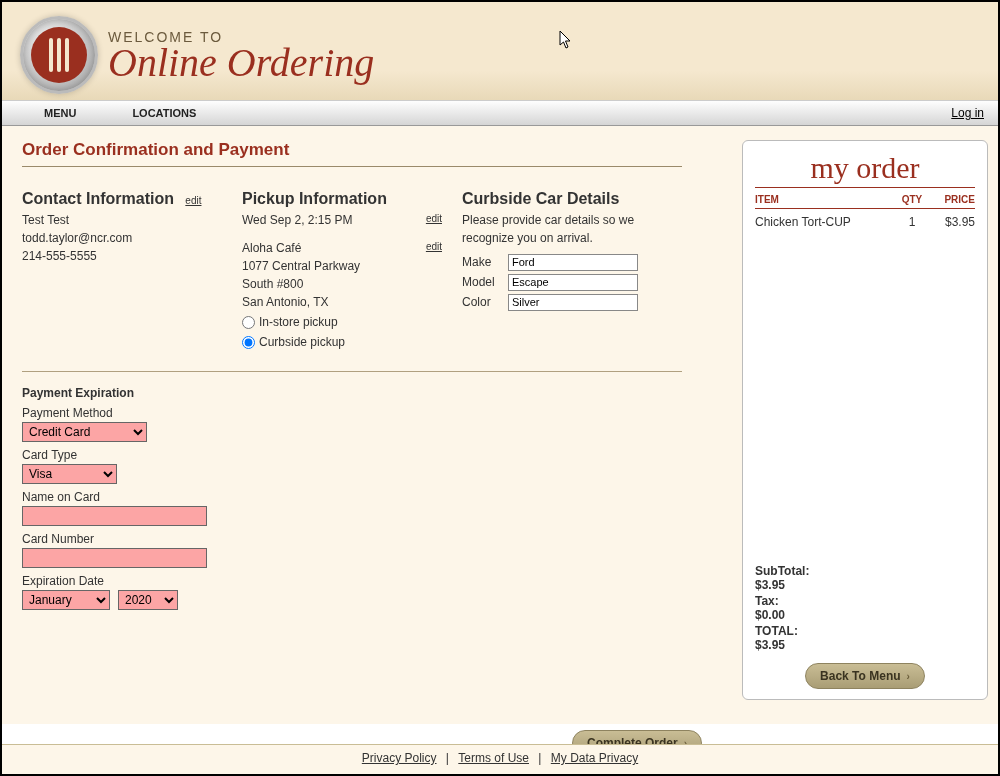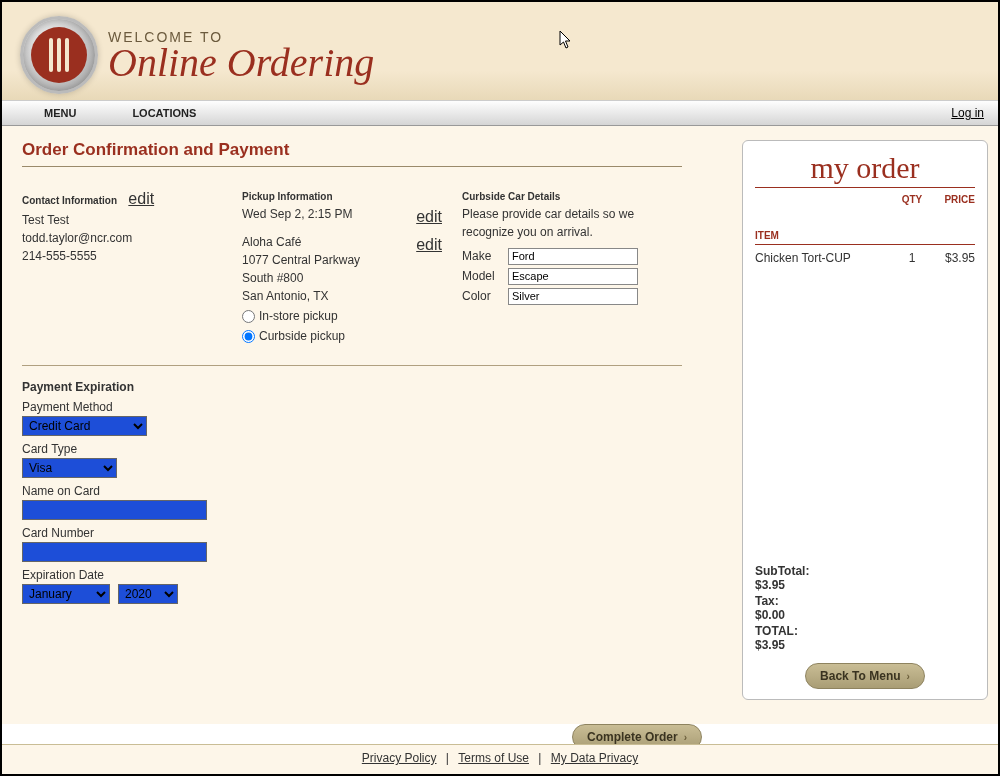--- a/index.html
+++ b/index.html
@@ -17,47 +17,47 @@
 .nav-spacer { flex: 1; }
 .nav-login { font-size: 12px; text-decoration: underline; color: #000; cursor: pointer; }
 .content { display: flex; padding: 14px 10px 0 20px; background: #fdf6e9; height: 598px; }
 .main { flex: 1; padding-right: 20px; }
 .page-title { color: #9a2f1f; font-size: 17px; font-weight: bold; border-bottom: 1px solid #9a8a6a; padding-bottom: 6px; margin-bottom: 20px; width: 660px; }
 .info-row { display: flex; gap: 20px; margin-bottom: 20px; }
 .info-col { font-size: 12px; line-height: 1.5; }
 .col1 { width: 200px; }
 .col2 { width: 200px; }
 .col3 { width: 220px; }
-.section-head { font-weight: bold; font-size: 10px; display: inline; }
-.edit-link { font-size: 16px; text-decoration: underline; color: #333; margin-left: 8px; cursor: pointer; }
+.section-head { font-weight: bold; font-size: 16px; display: inline; }
+.edit-link { font-size: 10px; text-decoration: underline; color: #333; margin-left: 8px; cursor: pointer; }
 .edit-link.right { float: right; }
 .pickup-block { position: relative; }
 .radio-row { display: flex; align-items: center; gap: 4px; margin-top: 2px; font-size: 12px; }
 .car-row { display: flex; align-items: center; gap: 8px; margin-top: 2px; }
 .car-label { width: 38px; font-size: 12px; }
 .car-input { border: 1px solid #888; height: 17px; width: 130px; font-size: 11px; padding: 0 3px; }
 hr.divider { border: none; border-top: 1px solid #b0a080; margin: 10px 0 14px 0; width: 660px; }
 .payment-head { font-weight: bold; font-size: 12px; margin-bottom: 4px; }
 .form-label { font-size: 12px; margin-top: 6px; margin-bottom: 2px; }
-.select, .tinput { border: 1px solid #666; font-size: 12px; height: 20px; background: #1d4ed8; }
+.select, .tinput { border: 1px solid #666; font-size: 12px; height: 20px; background: #fca5a5; }
 .select { padding: 0 2px; }
 .tinput { width: 185px; padding: 0 3px; }
 .sel-pm { width: 125px; }
 .sel-ct { width: 95px; }
 .sel-mo { width: 88px; }
 .sel-yr { width: 60px; }
 .exp-row { display: flex; gap: 8px; }
 .complete-row { width: 680px; text-align: right; margin-top: 120px; }
 .btn { display: inline-flex; align-items: center; gap: 6px; background: linear-gradient(to bottom, #c9bd95, #a99d75); border: 1px solid #8e835f; border-radius: 13px; padding: 5px 14px; font-size: 12px; font-weight: bold; color: #3a3320; cursor: pointer; }
 .btn .chev { font-size: 10px; color: #6a5d3a; }
 .sidebar { width: 246px; }
 .order-panel { background: #fff; border: 1px solid #bbb; border-radius: 6px; padding: 10px 12px; height: 560px; display: flex; flex-direction: column; }
 .my-order { font-family: 'Brush Script MT', cursive; color: #9a2f1f; font-size: 30px; text-align: center; border-bottom: 1px solid #9a2f1f; padding-bottom: 2px; }
 .order-head { display: flex; color: #9a2f1f; font-size: 10px; font-weight: bold; border-bottom: 1px solid #9a2f1f; padding: 6px 0 3px 0; }
-.oh-item { flex: 1; margin-top: 36px; }
+.oh-item { flex: 1; }
 .oh-qty { width: 34px; text-align: center; }
 .oh-price { width: 46px; text-align: right; }
 .order-line { display: flex; font-size: 12px; padding: 6px 0; }
 .ol-item { flex: 1; }
 .ol-qty { width: 34px; text-align: center; }
 .ol-price { width: 46px; text-align: right; }
 .order-fill { flex: 1; }
 .totals { font-size: 12px; }
 .total-row { display: flex; justify-content: space-between; padding: 1px 0; }
 .total-row.bold { font-weight: bold; flex-direction: column; }

